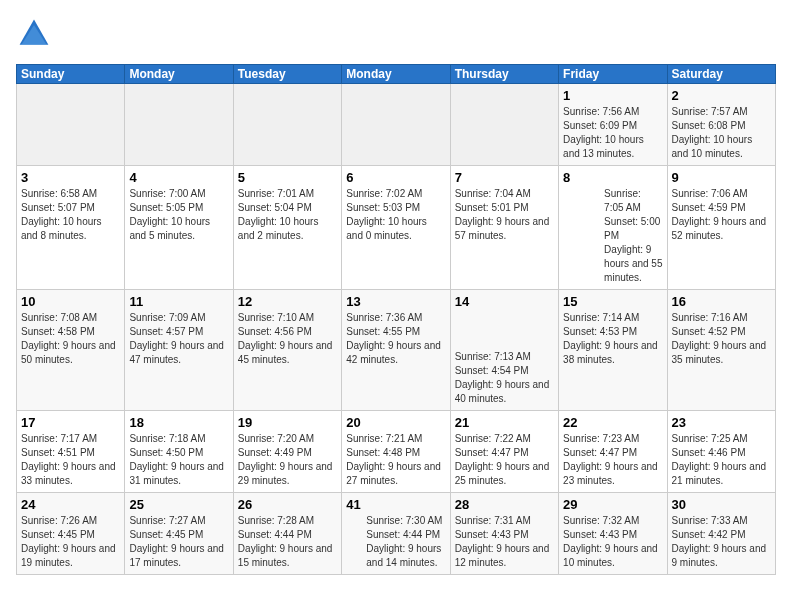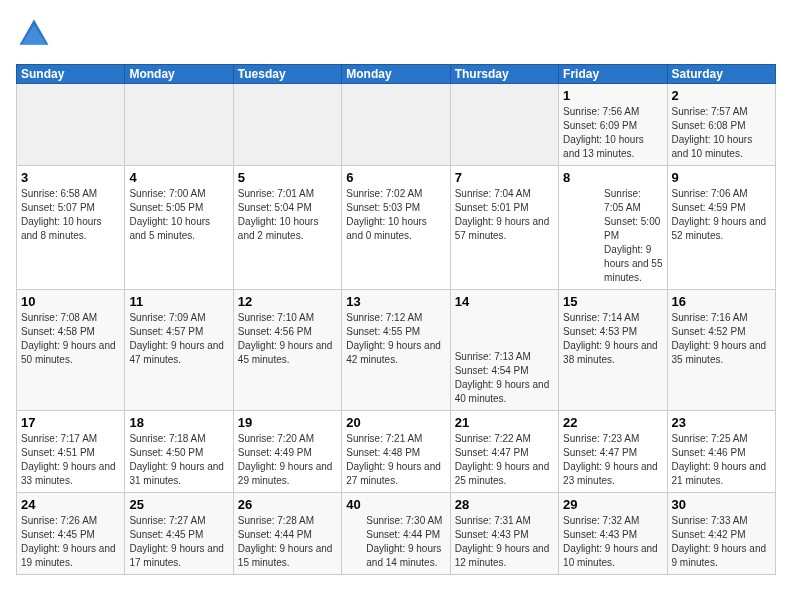--- a/index.html
+++ b/index.html
@@ -197,21 +197,21 @@
 Daylight: 9 hours and 47 minutes.</div>
         </td>
         <td>
           <span class="day-num">12</span>
           <div class="day-info" style="white-space: pre-line;">Sunrise: 7:10 AM
 Sunset: 4:56 PM
 Daylight: 9 hours and 45 minutes.</div>
         </td>
         <td>
           <span class="day-num">13</span>
-          <div class="day-info" style="white-space: pre-line;">Sunrise: 7:12 AM
+          <div class="day-info" style="white-space: pre-line;">Sunrise: 7:36 AM
 Sunset: 4:55 PM
 Daylight: 9 hours and 42 minutes.</div>
         </td>
         <td>
           <span class="day-num">14</span>
           <div class="day-info" style="white-space: pre-line; margin-top: 41px;">Sunrise: 7:13 AM
 Sunset: 4:54 PM
 Daylight: 9 hours and 40 minutes.</div>
         </td>
         <td>
@@ -284,21 +284,21 @@
 Sunset: 4:45 PM
 Daylight: 9 hours and 17 minutes.</div>
         </td>
         <td>
           <span class="day-num">26</span>
           <div class="day-info" style="white-space: pre-line;">Sunrise: 7:28 AM
 Sunset: 4:44 PM
 Daylight: 9 hours and 15 minutes.</div>
         </td>
         <td>
-          <span class="day-num">40</span>
+          <span class="day-num">41</span>
           <div class="day-info" style="white-space: pre-line; margin-left: 20px;">Sunrise: 7:30 AM
 Sunset: 4:44 PM
 Daylight: 9 hours and 14 minutes.</div>
         </td>
         <td>
           <span class="day-num">28</span>
           <div class="day-info" style="white-space: pre-line;">Sunrise: 7:31 AM
 Sunset: 4:43 PM
 Daylight: 9 hours and 12 minutes.</div>
         </td>

